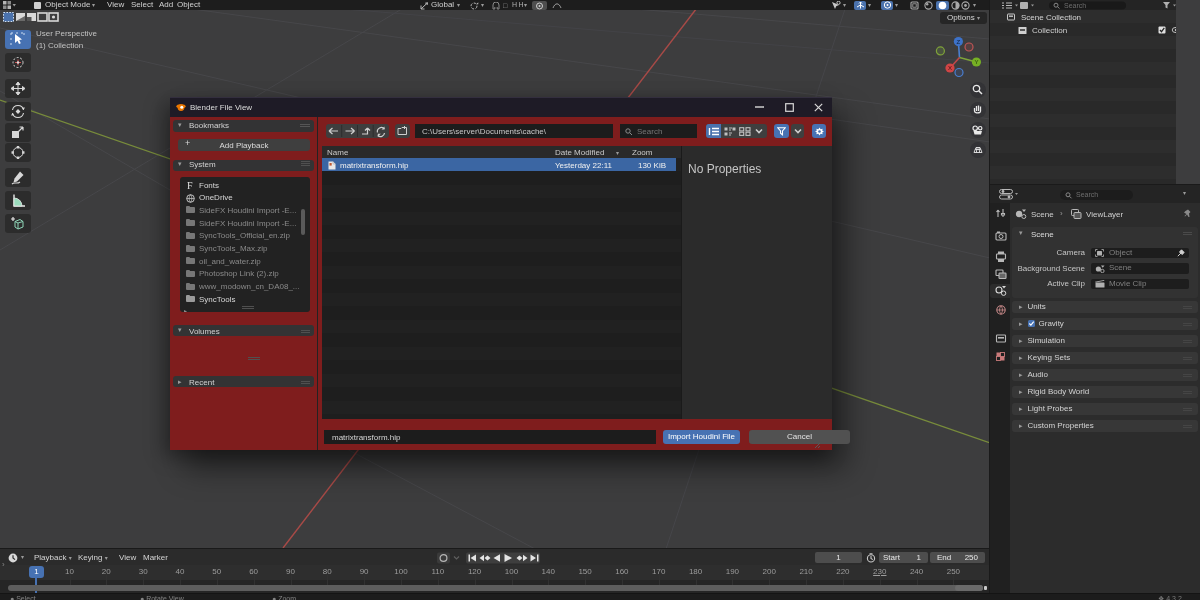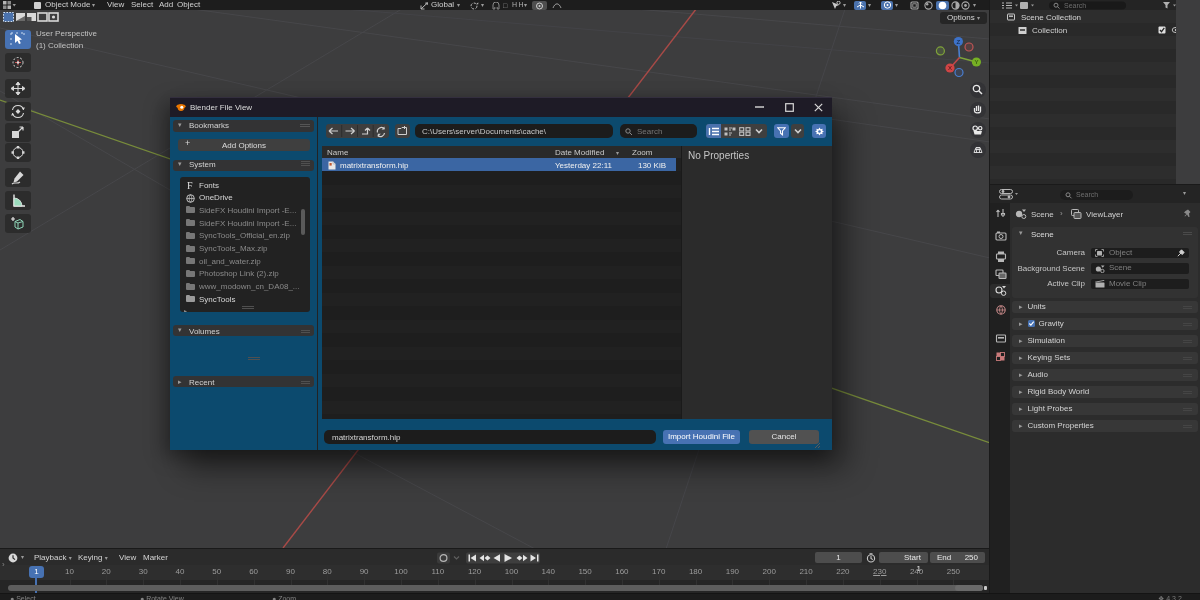--- a/index.html
+++ b/index.html
@@ -9,23 +9,23 @@
 #stage { position:relative; width:1200px; height:600px; background:#3d3d3e; filter:brightness(1); }
 
 #vp { position:absolute; left:0; top:0; width:990px; height:549px; background:#3d3d3e; overflow:hidden; }
 #vphdr { position:absolute; left:0; top:0; width:990px; height:10px; background:#1d1d1d; color:#d2d2d2; font-size:8px; }
 #vphdr span { position:absolute; top:-2px; line-height:13px; white-space:nowrap; }
 
 .tbtn { position:absolute; left:5px; width:26px; height:19px; background:#2c2c2c; border-radius:3px; }
 .tbtn svg { position:absolute; left:5px; top:2px; }
 
 
-#dlg { position:absolute; left:170px; top:97px; width:662px; height:353px; background:#0c4a6e; box-shadow: 14px 18px 28px rgba(0,0,0,0.45), -6px 6px 18px rgba(0,0,0,0.35); font-size:8px; color:#cccccc; }
+#dlg { position:absolute; left:170px; top:97px; width:662px; height:353px; background:#7f1d1d; box-shadow: 14px 18px 28px rgba(0,0,0,0.45), -6px 6px 18px rgba(0,0,0,0.35); font-size:8px; color:#cccccc; }
 #dlgtitle { position:absolute; left:0; top:0; width:662px; height:20px; background:#1e1b26;box-shadow:inset 0 1px 0 #332e3e; }
-.field { position:absolute; background:#1c1c1c; border-radius:5px; }
+.field { position:absolute; background:#1c1c1c; border-radius:0; }
 .btn-blue { background:#4772b3; border-radius:3px; color:#ffffff; text-align:center; }
 .btn-gray { background:#515151; border-radius:3px; color:#e4e4e4; text-align:center; }
 .sideitem { position:absolute; left:0; width:130px; height:12.7px; white-space:nowrap; overflow:hidden; }
 .sideitem .t { position:absolute; left:19px; top:1.5px; font-size:8px; color:#d8d8d8; }
 .sideitem.dim .t { color:#8a8a8a; }
 .fold { position:absolute; left:6px; top:3px; width:9px; height:7px; }
 .fold:before { content:""; position:absolute; left:0; top:1px; width:9px; height:6px; background:#9a9a9a; border-radius:1px; }
 .fold:after { content:""; position:absolute; left:0; top:0; width:4px; height:2px; background:#9a9a9a; border-radius:1px 1px 0 0; }
 .dim .fold:before, .dim .fold:after { background:#777; }
 
@@ -459,21 +459,21 @@
         <path d="M82.5 6 L85.5 3.4 L88.5 6 L85.5 8.6 Z M93.5 6 L89 2.8 V9.2 Z"></path>
         <path d="M96.5 2.5 L102 6 L96.5 9.5 Z M103 2.5 V9.5 H104.5 V2.5 Z"></path>
       </g>
     </svg>
 
     <div class="tfield" style="left:815px;width:47px;text-align:center;">1</div>
     <svg class="abs" style="left:866px;top:4px" width="10" height="10" viewBox="0 0 10 10">
         <circle cx="5" cy="5.4" r="3.6" fill="none" stroke="#c8c8c8" stroke-width="1.1"></circle>
         <path d="M5 3 V5.4 L6.8 6.6 M3.5 0.8 L6.5 0.8" stroke="#c8c8c8" stroke-width="1.1" fill="none"></path>
       </svg>
-    <div class="tfield" style="left:879px;width:49px;"><span style="margin-left:25px;">Start</span><span style="float:right;margin-right:7px;">1</span></div>
+    <div class="tfield" style="left:879px;width:49px;"><span style="margin-left:4px;">Start</span><span style="float:right;margin-right:7px;">1</span></div>
     <div class="tfield" style="left:930px;width:55px;"><span style="margin-left:7px;">End</span><span style="float:right;margin-right:7px;">250</span></div>
 
     <div id="ticks">
         <div class="tick" style="left:69.5px;">10</div>
         <div style="position:absolute;left:69.5px;top:26px;width:1px;height:10px;background:#313131;"></div>
         <div class="tick" style="left:106.3px;">20</div>
         <div style="position:absolute;left:106.3px;top:26px;width:1px;height:10px;background:#313131;"></div>
         <div class="tick" style="left:143.2px;">30</div>
         <div style="position:absolute;left:143.2px;top:26px;width:1px;height:10px;background:#313131;"></div>
         <div class="tick" style="left:180.0px;">40</div>
@@ -564,21 +564,21 @@
 
     <div class="abs" style="left:3px;top:23px;width:141px;height:11.5px;background:#333334;border-radius:3px;"></div>
     <div class="abs" style="left:3px;top:62.5px;width:141px;height:11.5px;background:#333334;border-radius:3px;"></div>
     <div class="abs" style="left:3px;top:227.5px;width:141px;height:11.5px;background:#333334;border-radius:3px;"></div>
     <div class="abs" style="left:3px;top:278.5px;width:141px;height:11.5px;background:#333334;border-radius:3px;"></div>
     <div class="abs" style="left:8px;top:24px;font-size:7px;color:#9a9a9a;">▾</div>
     <div class="abs" style="left:19px;top:24px;font-size:8px;color:#d2d2d2;">Bookmarks</div>
     <div class="abs" style="left:130px;top:27px;width:10px;height:1px;background:#555;box-shadow:0 2px 0 #555;"></div>
     <div class="abs" style="left:8px;top:42px;width:132px;height:11.5px;background:#3f3f3f;border-radius:3px;">
       <div class="abs" style="left:7px;top:-1px;color:#d8d8d8;font-size:9px;">+</div>
-      <div class="abs" style="left:0;top:1.5px;width:132px;text-align:center;font-size:8px;color:#dcdcdc;">Add Options</div>
+      <div class="abs" style="left:0;top:1.5px;width:132px;text-align:center;font-size:8px;color:#dcdcdc;">Add Playback</div>
     </div>
     <div class="abs" style="left:8px;top:63px;font-size:7px;color:#9a9a9a;">▾</div>
     <div class="abs" style="left:19px;top:63px;font-size:8px;color:#d2d2d2;">System</div>
     <div class="abs" style="left:131px;top:66px;width:9px;height:1px;background:#505050;box-shadow:0 2px 0 #505050, 0 -2px 0 #505050;"></div>
 
     <div class="abs" style="left:10px;top:80px;width:130px;height:135px;background:#222222;border-radius:3px;overflow:hidden;" id="syslist">
         <div class="sideitem" style="top:2px;">
           <span style="position:absolute;left:7px;top:1px;font-family:'Liberation Serif',serif;font-size:10px;color:#e0e0e0;">F</span>
           <span class="t">Fonts</span>
         </div>
@@ -716,27 +716,27 @@
             <path d="M5 0.5 V3 H7.5" fill="none" stroke="#b0b0b0" stroke-width="0.7"></path>
             <rect x="1.5" y="2" width="2.2" height="2.6" fill="#c05a32"></rect>
           </svg>
         <div class="abs" style="left:18px;top:2.5px;font-size:8px;color:#f0f0f0;">matrixtransform.hip</div>
         <div class="abs" style="left:233px;top:2.5px;font-size:8px;color:#f0f0f0;">Yesterday 22:11</div>
         <div class="abs" style="left:274px;top:2.5px;width:70px;text-align:right;font-size:8px;color:#f0f0f0;">130 KiB</div>
       </div>
     </div>
 
     <div class="abs" style="left:512px;top:49px;width:150px;height:273px;background:#2b2b2b;">
-      <div class="abs" style="left:6px;top:4px;font-size:10px;color:#c5c5c5;">No Properties</div>
+      <div class="abs" style="left:6px;top:16px;font-size:12px;color:#c5c5c5;">No Properties</div>
     </div>
     <div class="abs" style="left:511px;top:49px;width:1px;height:273px;background:#1a1a1a;"></div>
 
     <div class="field" style="left:154px;top:333px;width:332px;height:14px;">
       <div class="abs" style="left:8px;top:2.5px;font-size:8px;color:#d5d5d5;">matrixtransform.hip</div>
     </div>
     <div class="btn-blue abs" style="left:493px;top:333px;width:77px;height:14px;font-size:8px;line-height:14px;">Import Houdini File</div>
-    <div class="btn-gray abs" style="left:579px;top:333px;width:70px;height:14px;font-size:8px;line-height:14px;">Cancel</div>
+    <div class="btn-gray abs" style="left:579px;top:333px;width:101px;height:14px;font-size:8px;line-height:14px;">Cancel</div>
     <svg class="abs" style="left:644px;top:345px" width="7" height="7" viewBox="0 0 7 7">
         <path d="M6 1 L1 6 M6 4 L4 6" stroke="#5a5a5a" stroke-width="1"></path>
       </svg>
   </div>
 
 </div>
 
 </body></html>

